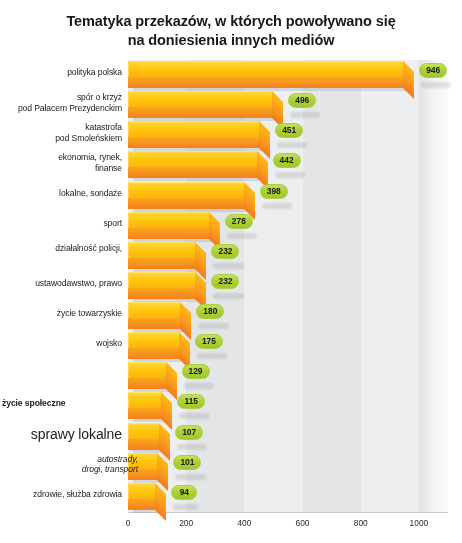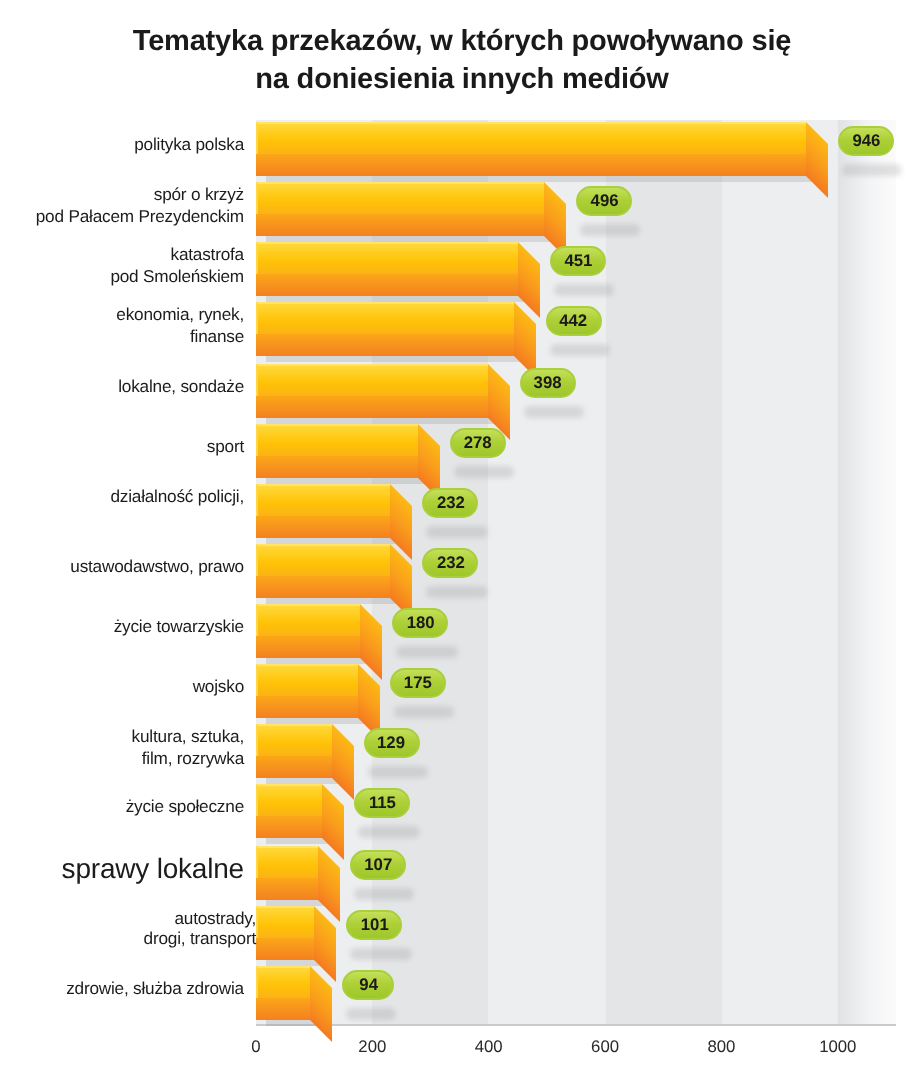--- a/index.html
+++ b/index.html
@@ -311,33 +311,29 @@
       <div>wojsko</div>
     </div>
     <div class="badge-shadow" style="left: 196.909px; top: 353.2px; width: 30.2px; position: absolute;"></div>
     <div class="value-badge" style="left: 194.909px; top: 334.2px; position: absolute;">175</div>
     <div class="bar3d" style="left: 128px; top: 362.333px; width: 37.5273px; position: absolute;">
       <div class="bar-shadow" style="width: 37.5273px;"></div>
       <div class="bar-front" style="width: 37.5273px;"></div>
       <div class="bar-top" style="width: 37.5273px;"></div>
       <div class="bar-cap" style="left: 37.5273px;"></div>
     </div>
-    <div style="position: absolute; left: 2px; width: 120px; text-align: right; font-size: 8.6px; color: rgb(28, 28, 28); line-height: 10.4px; letter-spacing: -0.1px; top: 363.333px;">
-      <div>kultura, sztuka,</div>
-      <div>film, rozrywka</div>
-    </div>
     <div class="badge-shadow" style="left: 183.527px; top: 383.333px; width: 30.2px; position: absolute;"></div>
     <div class="value-badge" style="left: 181.527px; top: 364.333px; position: absolute;">129</div>
     <div class="bar3d" style="left: 128px; top: 392.467px; width: 33.4545px; position: absolute;">
       <div class="bar-shadow" style="width: 33.4545px;"></div>
       <div class="bar-front" style="width: 33.4545px;"></div>
       <div class="bar-top" style="width: 33.4545px;"></div>
       <div class="bar-cap" style="left: 33.4545px;"></div>
     </div>
-    <div style="position: absolute; left: 2px; width: 120px; text-align: right; font-size: 8.6px; color: rgb(28, 28, 28); line-height: 10.4px; letter-spacing: -0.1px; top: 398.467px;">
+    <div style="position: absolute; left: 2px; width: 120px; font-size: 8.6px; color: rgb(28, 28, 28); line-height: 10.4px; letter-spacing: -0.1px; top: 398.467px; font-weight: bold;">
       <div>życie społeczne</div>
     </div>
     <div class="badge-shadow" style="left: 179.455px; top: 413.467px; width: 30.2px; position: absolute;"></div>
     <div class="value-badge" style="left: 177.455px; top: 394.467px; position: absolute;">115</div>
     <div class="bar3d" style="left: 128px; top: 422.6px; width: 31.1273px; position: absolute;">
       <div class="bar-shadow" style="width: 31.1273px;"></div>
       <div class="bar-front" style="width: 31.1273px;"></div>
       <div class="bar-top" style="width: 31.1273px;"></div>
       <div class="bar-cap" style="left: 31.1273px;"></div>
     </div>
@@ -345,21 +341,21 @@
       <div>sprawy lokalne</div>
     </div>
     <div class="badge-shadow" style="left: 177.127px; top: 443.6px; width: 30.2px; position: absolute;"></div>
     <div class="value-badge" style="left: 175.127px; top: 424.6px; position: absolute;">107</div>
     <div class="bar3d" style="left: 128px; top: 452.733px; width: 29.3818px; position: absolute;">
       <div class="bar-shadow" style="width: 29.3818px;"></div>
       <div class="bar-front" style="width: 29.3818px;"></div>
       <div class="bar-top" style="width: 29.3818px;"></div>
       <div class="bar-cap" style="left: 29.3818px;"></div>
     </div>
-    <div style="position: absolute; left: 8px; width: 120px; text-align: right; font-size: 8.6px; color: rgb(28, 28, 28); line-height: 10.4px; letter-spacing: -0.1px; top: 453.733px;">
+    <div style="position: absolute; left: 18px; width: 120px; text-align: right; font-size: 8.6px; color: rgb(28, 28, 28); line-height: 10.4px; letter-spacing: -0.1px; top: 453.733px; font-style: italic;">
       <div>autostrady,</div>
       <div>drogi, transport</div>
     </div>
     <div class="badge-shadow" style="left: 175.382px; top: 473.733px; width: 30.2px; position: absolute;"></div>
     <div class="value-badge" style="left: 173.382px; top: 454.733px; position: absolute;">101</div>
     <div class="bar3d" style="left: 128px; top: 482.867px; width: 27.3455px; position: absolute;">
       <div class="bar-shadow" style="width: 27.3455px;"></div>
       <div class="bar-front" style="width: 27.3455px;"></div>
       <div class="bar-top" style="width: 27.3455px;"></div>
       <div class="bar-cap" style="left: 27.3455px;"></div>

